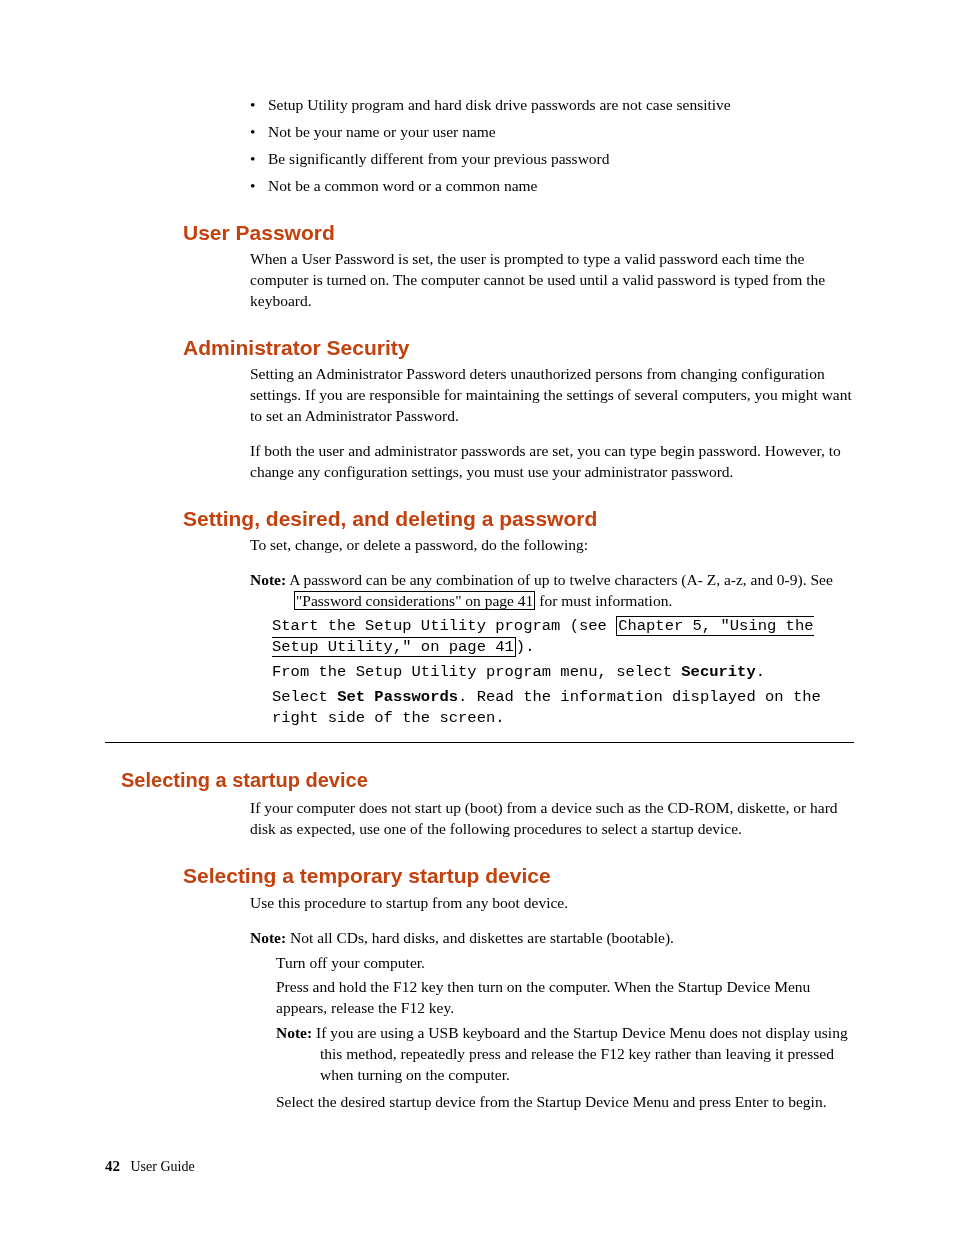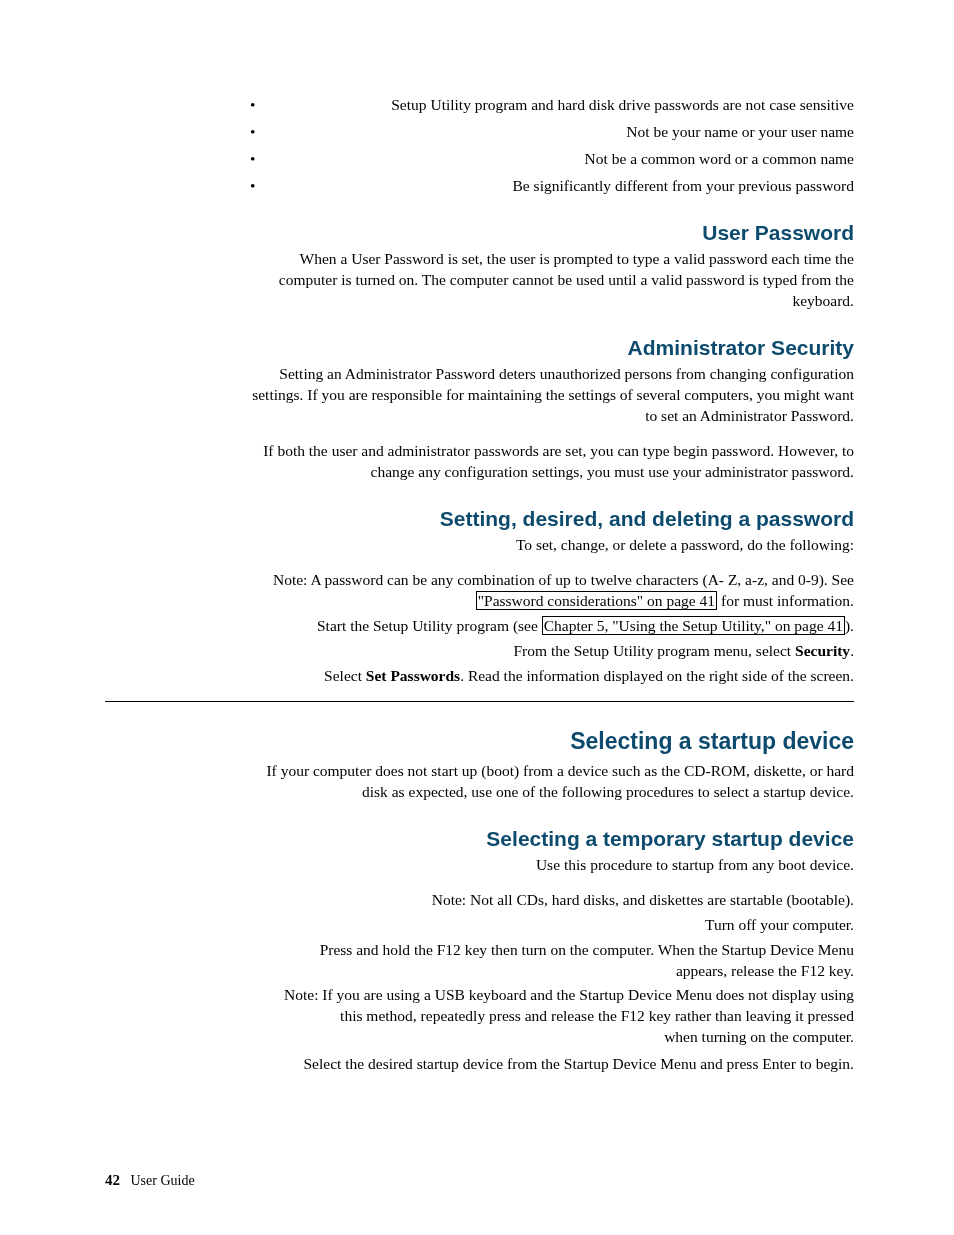--- a/index.html
+++ b/index.html
@@ -10,34 +10,33 @@
     font-size: 15.5px;
     color: #000;
     line-height: 1.35;
   }
   .page {
     width: 954px;
     height: 1235px;
     box-sizing: border-box;
     padding: 95px 100px 44px 105px;
     position: relative;
-    text-align: right;
   }
   .sans-heading {
     font-family: Arial, Helvetica, sans-serif;
     font-weight: bold;
-    color: #0c4a6e;
+    color: #c2410c;
   }
   h2.sans-heading { 
     font-size: 21px;
     margin: 22px 0 2px 78px;
   }
   h1.sans-heading { 
-    font-size: 23px;
-    margin: 24px 0 4px 4px;
+    font-size: 20px;
+    margin: 24px 0 4px 16px;
     padding-top: 0;
   }
   hr.rule {
     border: none;
     border-top: 1px solid #000;
     margin: 14px 0 6px 0;
   }
   .body-block {
     margin-left: 145px;
     max-width: 605px;
@@ -58,44 +57,44 @@
     position: absolute;
     left: 0;
     top: 0;
   }
   p { margin: 0 0 14px 0; }
   .note-row {
     margin: 0 0 4px 0;
     padding-left: 44px;
     text-indent: -44px;
   }
-  .note-row .note-label { font-weight: normal; }
+  .note-row .note-label { font-weight: bold; }
   .link-box {
     border: 1px solid #000;
     padding: 0 1px;
   }
   .step { margin: 0 0 4px 0; }
   .footer {
     position: absolute;
-    bottom: 44px;
+    bottom: 58px;
     left: 105px;
     font-size: 14px;
   }
   .footer .pnum { font-weight: bold; font-size: 15px; }
 </style>
 </head>
 <body>
 
 <div class="page">
 
   <ul class="bullets">
     <li>Setup Utility program and hard disk drive passwords are not case sensitive</li>
     <li>Not be your name or your user name</li>
+    <li>Be significantly different from your previous password</li>
     <li>Not be a common word or a common name</li>
-    <li>Be significantly different from your previous password</li>
   </ul>
 
   <h2 class="sans-heading">User Password</h2>
   <div class="body-block">
     <p>When a User Password is set, the user is prompted to type a valid password each time the computer is turned on. The computer cannot be used until a valid password is typed from the keyboard.</p>
   </div>
 
   <h2 class="sans-heading">Administrator Security</h2>
   <div class="body-block">
     <p>Setting an Administrator Password deters unauthorized persons from changing configuration settings. If you are responsible for maintaining the settings of several computers, you might want to set an Administrator Password.</p>
@@ -103,21 +102,21 @@
   </div>
 
   <h2 class="sans-heading">Setting, desired, and deleting a password</h2>
   <div class="body-block">
     <p>To set, change, or delete a password, do the following:</p>
 
     <p class="note-row">
       <span class="note-label">Note:</span><span> A password can be any combination of up to twelve characters (A- Z, a-z, and 0-9). See </span><span class="link-box">"Password considerations" on page 41</span><span> for must information.</span>
     </p>
 
-    <div style="margin-left:12px;">
+    <div style="margin-left:22px;font-family:Liberation Mono, monospace;">
       <p class="step">
         <span>Start the Setup Utility program (see </span><span class="link-box">Chapter 5, "Using the Setup Utility," on page 41</span><span>).</span>
       </p>
       <p class="step">
         <span>From the Setup Utility program menu, select </span><b>Security</b><span>.</span>
       </p>
       <p class="step">
         <span>Select </span><b>Set Passwords</b><span>. Read the information displayed on the right side of the screen.</span>
       </p>
     </div>

